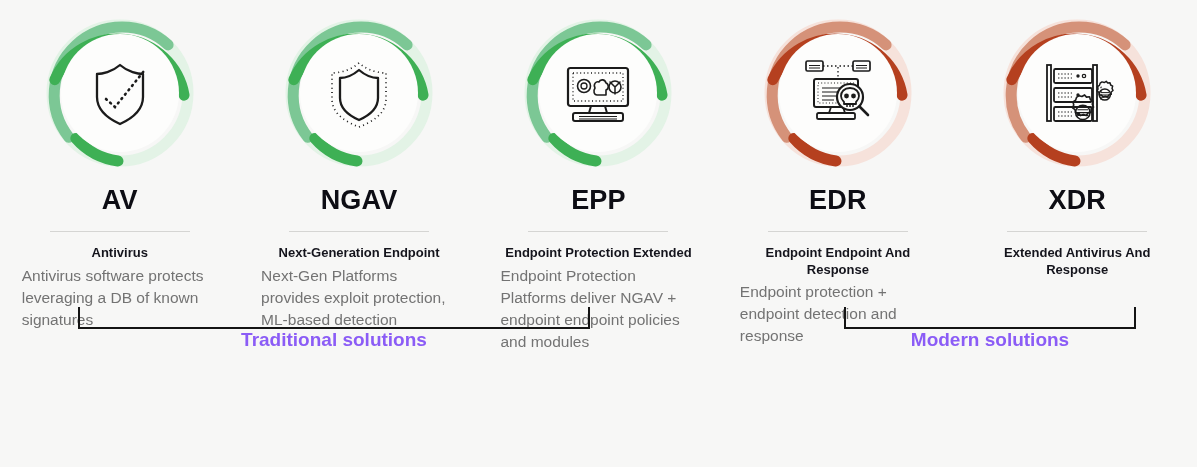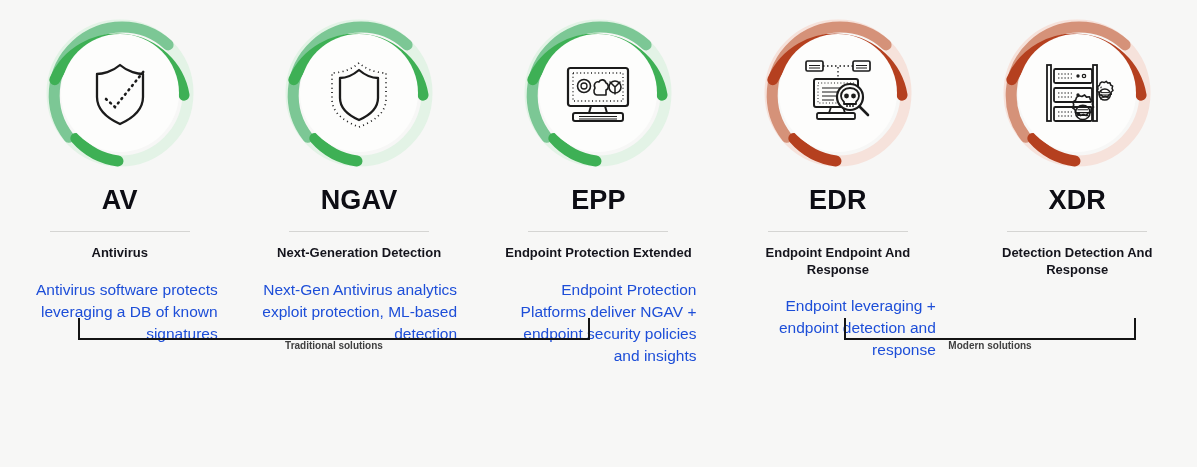--- a/index.html
+++ b/index.html
@@ -92,24 +92,24 @@
   .fullname {
     margin-top: 13px;
     font-size: 13px;
     font-weight: bold;
     color: #14141c;
     text-align: center;
     line-height: 1.28;
     max-width: 210px;
   }
   .desc {
-    margin-top: 17px;
+    margin-top: 3px;
     font-size: 15.5px;
-    color: #1d4ed8;
-    text-align: right;
+    color: #737373;
+    text-align: left;
     line-height: 1.42;
     max-width: 196px;
   }
 
   
   .brackets {
     position: absolute;
     left: 0;
     bottom: 0;
     width: 1197px;
@@ -123,23 +123,23 @@
     position: relative;
     height: 22px;
     border-left: 2px solid #141414;
     border-right: 2px solid #141414;
     border-bottom: 2px solid #141414;
     box-sizing: border-box;
   }
   .bracket-label {
     margin-top: 0;
     text-align: center;
-    font-size: 10px;
+    font-size: 19px;
     font-weight: bold;
-    color: #404040;
+    color: #8b5cf6;
   }
   #bracket-traditional { left: 78px; width: 512px; }
   #bracket-modern { left: 844px; width: 292px; }
 </style>
 </head>
 <body>
 
 <div class="board">
 
   <div class="columns">
@@ -179,22 +179,22 @@
           <span class="glyph">
             <svg viewBox="0 0 76 76">
               <path d="M38 8 C 29 16, 17 18, 11 18 L 11 44 C 11 59, 25 67, 38 72 C 51 67, 65 59, 65 44 L 65 18 C 59 18, 47 16, 38 8 Z" fill="none" stroke="#1b1b1b" stroke-width="1.7" stroke-linejoin="round" stroke-dasharray="1 3.4"></path>
               <path d="M38 15 C 31 21, 23 23, 19 23 L 19 43 C 19 55, 29 61, 38 65 C 47 61, 57 55, 57 43 L 57 23 C 53 23, 45 21, 38 15 Z" fill="none" stroke="#1b1b1b" stroke-width="2.3" stroke-linejoin="round"></path>
             </svg>
           </span>
         </div>
       </div>
       <div class="acronym">NGAV</div>
       <div class="rule"></div>
-      <div class="fullname">Next-Generation Detection</div>
-      <div class="desc">Next-Gen Antivirus analytics exploit protection, ML-based detection</div>
+      <div class="fullname">Next-Generation Endpoint</div>
+      <div class="desc">Next-Gen Platforms provides exploit protection, ML-based detection</div>
     </div>
 
     <div class="col">
       <div class="ring-wrap">
         <svg viewBox="0 0 160 160" aria-hidden="true">
           <circle cx="80" cy="80" r="68" fill="none" stroke="#e3f3e6" stroke-width="11"></circle>
           <path d="M 28.9 124.3 A 68 68 0 0 1 128.1 31.9" fill="none" stroke="#7cc795" stroke-width="11" stroke-linecap="round"></path>
           <path d="M 24.6 43.2 A 68 68 0 0 1 138.6 106.0" fill="none" stroke="#3eb055" stroke-width="11" stroke-linecap="round" transform="rotate(-22 80 80)"></path>
           <path d="M 35.8 125.4 A 68 68 0 0 0 78.0 148.0" fill="none" stroke="#3eb055" stroke-width="11" stroke-linecap="round"></path>
         </svg>
@@ -211,21 +211,21 @@
               <path d="M31 51 L 29 58 L 47 58 L 45 51 Z" fill="none" stroke="#1b1b1b" stroke-width="2"></path>
               <rect x="13" y="58" width="50" height="8" rx="2" fill="none" stroke="#1b1b1b" stroke-width="2"></rect>
               <path d="M19 61.5 L 57 61.5 M19 64 L 57 64" stroke="#1b1b1b" stroke-width="1.1"></path>
             </svg>
           </span>
         </div>
       </div>
       <div class="acronym">EPP</div>
       <div class="rule"></div>
       <div class="fullname">Endpoint Protection Extended</div>
-      <div class="desc">Endpoint Protection Platforms deliver NGAV + endpoint security policies and insights</div>
+      <div class="desc">Endpoint Protection Platforms deliver NGAV + endpoint endpoint policies and modules</div>
     </div>
 
     <div class="col">
       <div class="ring-wrap">
         <svg viewBox="0 0 160 160" aria-hidden="true">
           <circle cx="80" cy="80" r="68" fill="none" stroke="#f6e2db" stroke-width="11"></circle>
           <path d="M 28.9 124.3 A 68 68 0 0 1 128.1 31.9" fill="none" stroke="#d59279" stroke-width="11" stroke-linecap="round"></path>
           <path d="M 24.6 43.2 A 68 68 0 0 1 138.6 106.0" fill="none" stroke="#b5401f" stroke-width="11" stroke-linecap="round" transform="rotate(-22 80 80)"></path>
           <path d="M 35.8 125.4 A 68 68 0 0 0 78.0 148.0" fill="none" stroke="#b5401f" stroke-width="11" stroke-linecap="round"></path>
         </svg>
@@ -248,21 +248,21 @@
               <circle cx="46.5" cy="41" r="2.4" fill="#1b1b1b"></circle>
               <circle cx="53.5" cy="41" r="2.4" fill="#1b1b1b"></circle>
               <path d="M47 52 L 47 49 M50 52 L 50 49 M53 52 L 53 49" stroke="#1b1b1b" stroke-width="1.5"></path>
             </svg>
           </span>
         </div>
       </div>
       <div class="acronym">EDR</div>
       <div class="rule"></div>
       <div class="fullname">Endpoint Endpoint And Response</div>
-      <div class="desc">Endpoint leveraging + endpoint detection and response</div>
+      <div class="desc">Endpoint protection + endpoint detection and response</div>
     </div>
 
     <div class="col">
       <div class="ring-wrap">
         <svg viewBox="0 0 160 160" aria-hidden="true">
           <circle cx="80" cy="80" r="68" fill="none" stroke="#f6e2db" stroke-width="11"></circle>
           <path d="M 28.9 124.3 A 68 68 0 0 1 128.1 31.9" fill="none" stroke="#d59279" stroke-width="11" stroke-linecap="round"></path>
           <path d="M 24.6 43.2 A 68 68 0 0 1 138.6 106.0" fill="none" stroke="#b5401f" stroke-width="11" stroke-linecap="round" transform="rotate(-22 80 80)"></path>
           <path d="M 35.8 125.4 A 68 68 0 0 0 78.0 148.0" fill="none" stroke="#b5401f" stroke-width="11" stroke-linecap="round"></path>
         </svg>
@@ -291,21 +291,21 @@
                 <path d="M0 -14 L3.1 -13.1 L5.9 -14.8 L7.9 -12.5 L11.1 -12.9 L12 -9.7 L14.8 -8.1 L13.9 -5 L15.3 -2 L12.7 0 L12.7 3.3 L9.5 4.1 L7.6 6.9 L4.6 5.7 L1.5 6.9 L-0.5 4.3 L-3.7 3.8 L-4.2 0.6 L-6.8 -1.3 L-5.5 -4.3 L-6.4 -7.5 L-3.6 -9.2 L-2.6 -12.2 Z" transform="translate(4,10) scale(0.95)" fill="none" stroke="#1b1b1b" stroke-width="1.7" stroke-linejoin="round"></path>
                 <circle cx="7.8" cy="13.4" r="7.2" fill="none" stroke="#1b1b1b" stroke-width="1.6"></circle>
                 <path d="M2.4 10.8 L 13.2 10.8 M2.4 13.6 L 13.2 13.6 M2.4 16.4 L 13.2 16.4" stroke="#1b1b1b" stroke-width="1.1"></path>
               </g>
             </svg>
           </span>
         </div>
       </div>
       <div class="acronym">XDR</div>
       <div class="rule"></div>
-      <div class="fullname">Detection Detection And Response</div>
+      <div class="fullname">Extended Antivirus And Response</div>
     </div>
 
   </div>
 
   <div class="brackets">
     <div class="bracket-group" id="bracket-traditional">
       <div class="bracket-line"></div>
       <div class="bracket-label">Traditional solutions</div>
     </div>
     <div class="bracket-group" id="bracket-modern">

